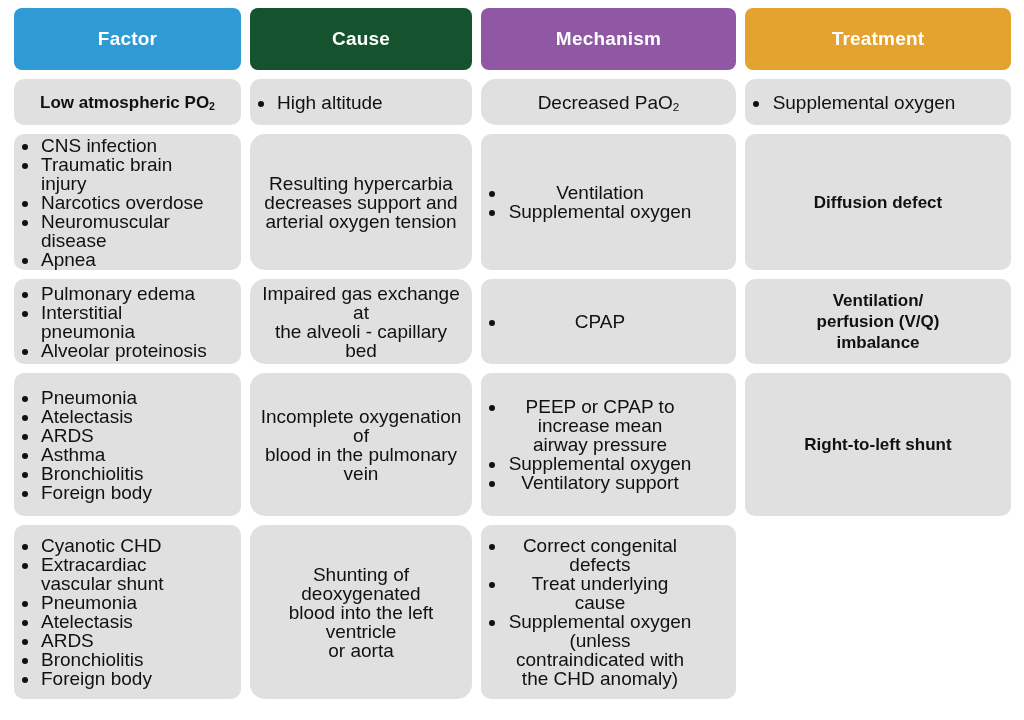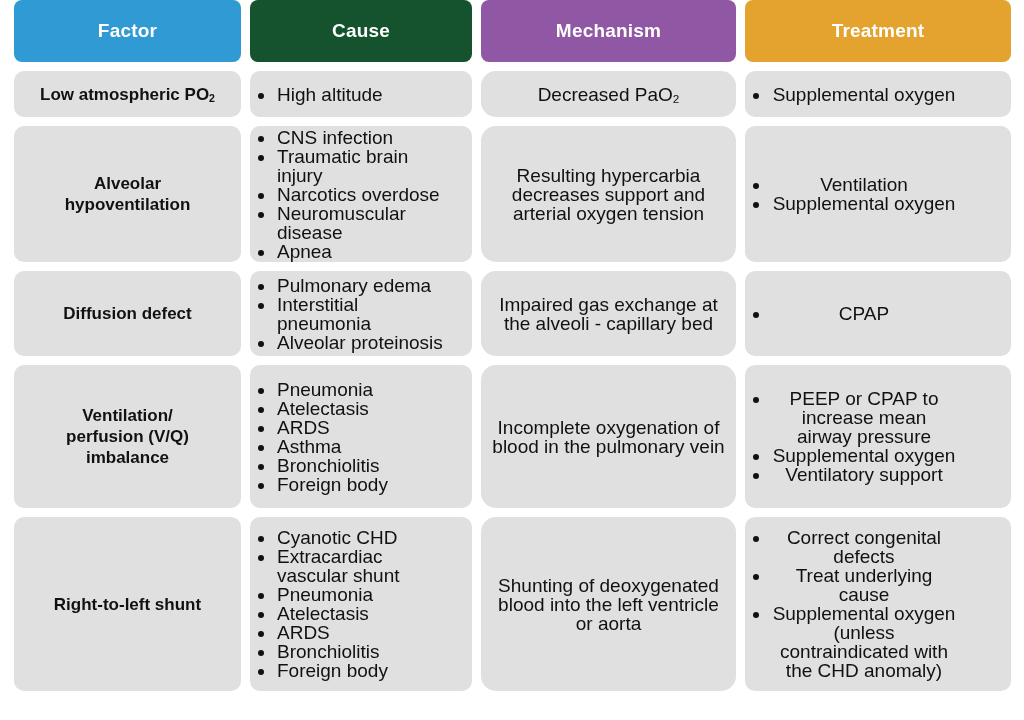--- a/index.html
+++ b/index.html
@@ -1,21 +1,21 @@
 <!DOCTYPE html>
 <html><head>
 <meta charset="utf-8">
 <style>
   * { box-sizing: border-box; margin: 0; padding: 0; }
   html, body { width: 1024px; height: 720px; background: #ffffff; overflow: hidden; }
   body { font-family: "Liberation Sans", "DejaVu Sans", sans-serif; color: #111; }
 
   .grid {
     position: absolute;
-    left: 14px; top: 0;
+    left: 14px; top: 8px;
     display: grid;
     grid-template-columns: 227px 222px 255px 266px;
     grid-template-rows: 62px 46px 136px 85px 143px 174px;
     column-gap: 9px;
     row-gap: 9px;
   }
 
   .hdr {
     border-radius: 8px;
     display: flex;
@@ -91,24 +91,20 @@
   </div>
   <div class="cell mech">
     <div><span class="preline">Decreased PaO</span><sub>2</sub></div>
   </div>
   <div class="cell treat">
     <ul>
         <li>Supplemental oxygen</li>
       </ul>
   </div>
 
-  <div class="cell factor">
-    <div><span class="preline">Alveolar
-hypoventilation</span><sub></sub></div>
-  </div>
   <div class="cell cause">
     <ul>
         <li>CNS infection</li>
         <li>Traumatic brain injury</li>
         <li>Narcotics overdose</li>
         <li>Neuromuscular disease</li>
         <li>Apnea</li>
       </ul>
   </div>
   <div class="cell mech">

